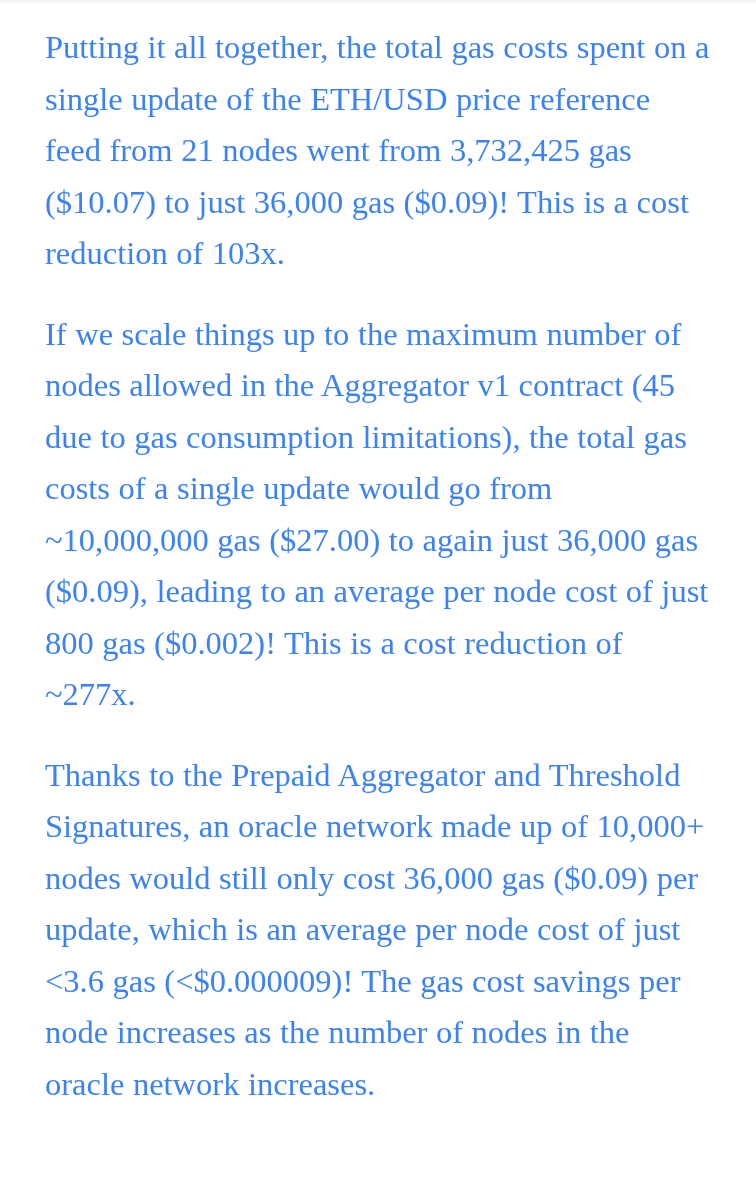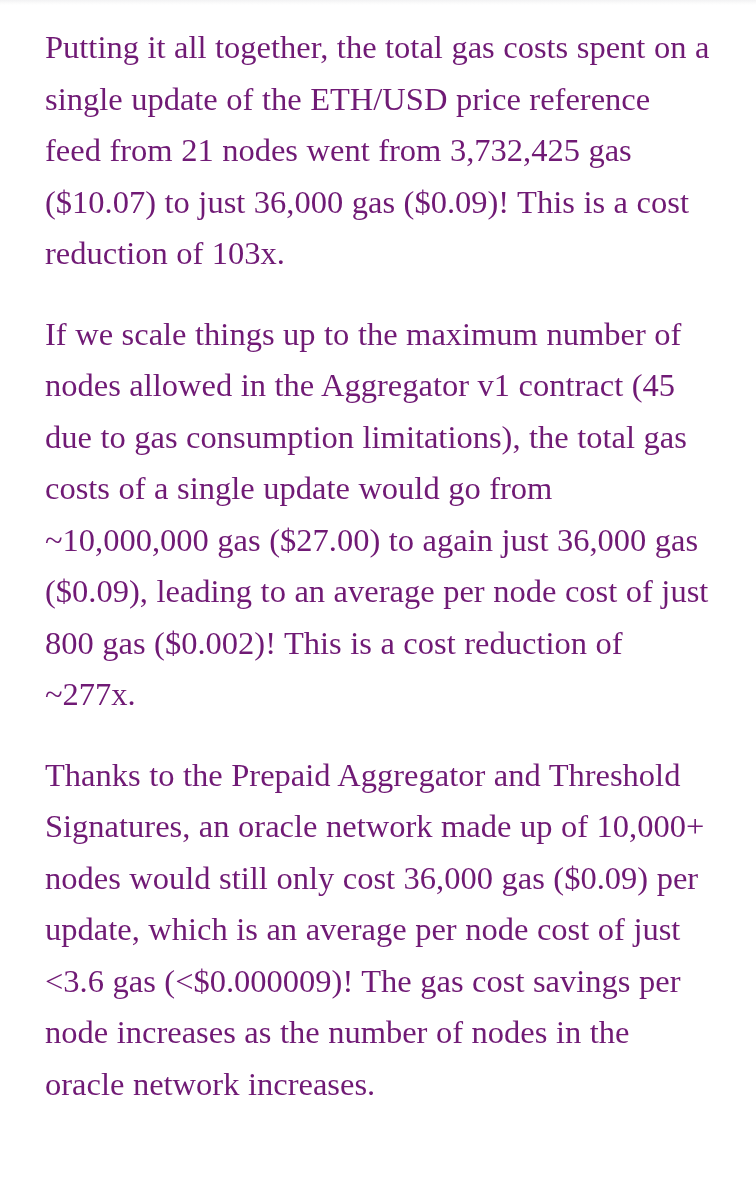--- a/index.html
+++ b/index.html
@@ -32,21 +32,21 @@
     width: 756px;
     height: 1200px;
     box-sizing: border-box;
     padding: 22px 44px 0 45px;
   }
 
   .para {
     margin: 0 0 29px 0;
     font-size: 32.5px;
     line-height: 51.5px;
-    color: #701a75;
+    color: #3b82f6;
     letter-spacing: 0.0px;
     word-spacing: 0.4px;
     text-align: left;
     -webkit-font-smoothing: antialiased;
   }
 
   .para:last-child {
     margin-bottom: 0;
   }
 </style>

